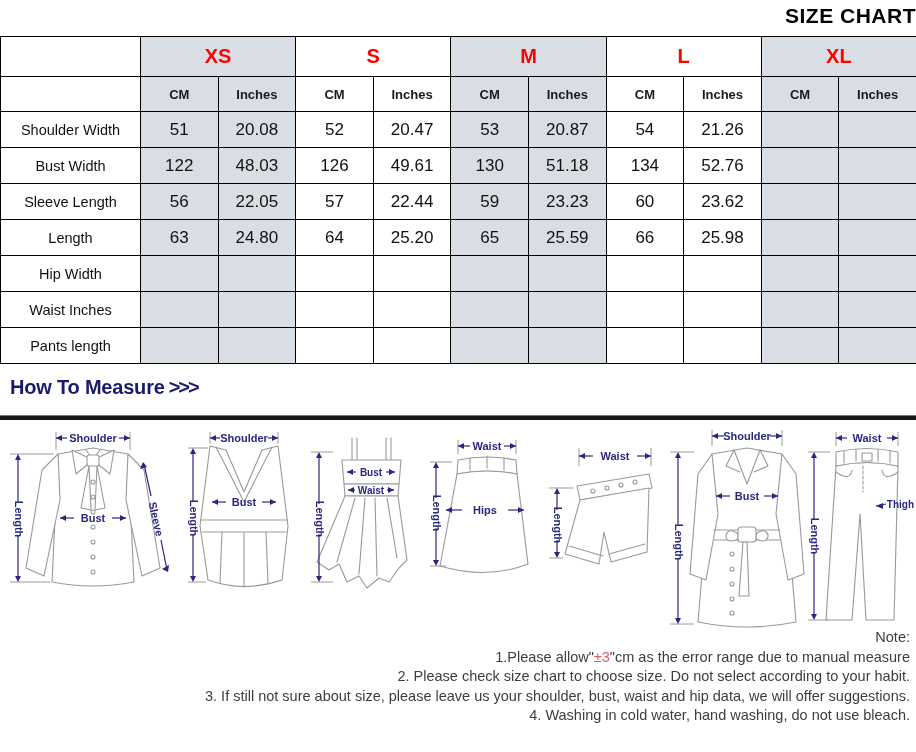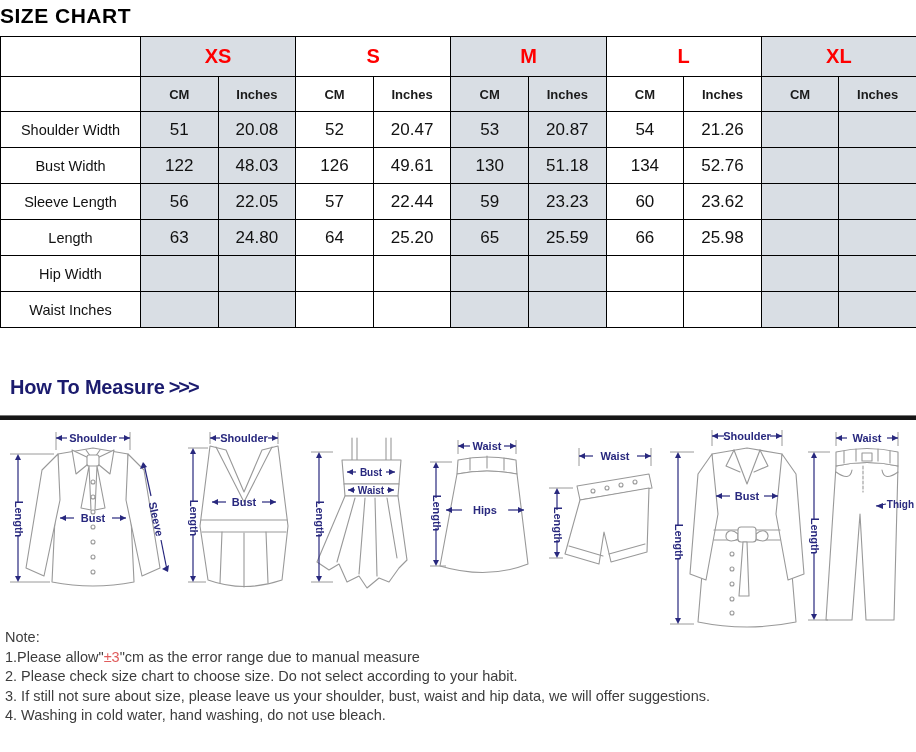--- a/index.html
+++ b/index.html
@@ -1,18 +1,18 @@
 <!DOCTYPE html>
 <html><head>
 <meta charset="utf-8">
 <style>
   html,body{margin:0;padding:0;background:#fff;}
   body{width:916px;height:752px;font-family:"Liberation Sans",sans-serif;}
   .page{position:relative;width:916px;height:752px;overflow:hidden;background:#fff;}
-  .title{position:absolute;top:4px;left:0;width:100%;margin:0;text-align:left;
+  .title{position:absolute;top:4px;left:0;width:100%;margin:0;text-align:right;
          font-size:21px;font-weight:bold;color:#000;letter-spacing:.5px;}
   table.size-table{position:absolute;top:36px;left:0;width:916px;border-collapse:collapse;table-layout:fixed;}
   table.size-table th,table.size-table td{border:1.5px solid #000;text-align:center;vertical-align:middle;padding:0;overflow:hidden;}
   .g{background:#d9dee4;}
   tr.size-row th{height:39px;font-size:20px;font-weight:bold;color:#ff0000;}
   tr.size-row th.corner{background:#fff;}
   tr.unit-row th{height:34px;font-size:13px;font-weight:bold;color:#1a1a1a;}
   tbody th.rl{height:35px;font-weight:normal;font-size:14.5px;color:#111;background:#fff;}
   tbody td{font-size:17px;color:#111;}
   .measure-head{position:absolute;top:376px;left:10px;font-size:20px;font-weight:bold;
@@ -20,21 +20,21 @@
   .measure-head .arrows{letter-spacing:-2px;margin-left:4px;}
   .rule{position:absolute;top:415px;left:0;width:916px;height:4px;background:#161616;border-top:1px solid #777;}
   .figures svg{position:absolute;overflow:visible;}
   .ol{fill:none;stroke:#999;stroke-width:1.1;stroke-linejoin:round;stroke-linecap:round;}
   .olf{fill:#fff;stroke:#999;stroke-width:1.1;stroke-linejoin:round;}
   .tk{stroke:#9a9a9a;stroke-width:1;}
   .ar{stroke:#28287e;stroke-width:1.2;}
   .ah{fill:#28287e;stroke:none;}
   text.ml{fill:#28287e;font-family:"Liberation Sans",sans-serif;font-weight:bold;font-size:11px;text-anchor:middle;}
   text.ms{font-size:10px;}
-  .notes{position:absolute;top:628px;left:5px;width:905px;color:#3d3d3d;font-size:14.5px;line-height:19.5px;}
+  .notes{position:absolute;top:628px;left:5px;width:905px;color:#3d3d3d;font-size:14.5px;line-height:19.5px;text-align:right;}
   .notes .red{color:#e05c5c;}
 </style>
 </head>
 <body>
 
 <div class="page">
 
   <h1 class="title">SIZE CHART</h1>
 
   <table class="size-table">
@@ -135,20 +135,33 @@
         <td></td>
         <td class="g"></td>
         <td class="g"></td>
         <td></td>
         <td></td>
         <td class="g"></td>
         <td class="g"></td>
       </tr>
       <tr>
         <th class="rl">Waist Inches</th>
+        <td class="g"></td>
+        <td class="g"></td>
+        <td></td>
+        <td></td>
+        <td class="g"></td>
+        <td class="g"></td>
+        <td></td>
+        <td></td>
+        <td class="g"></td>
+        <td class="g"></td>
+      </tr>
+      <tr>
+        <th class="rl">Pants length</th>
         <td class="g"></td>
         <td class="g"></td>
         <td></td>
         <td></td>
         <td class="g"></td>
         <td class="g"></td>
         <td></td>
         <td></td>
         <td class="g"></td>
         <td class="g"></td>

